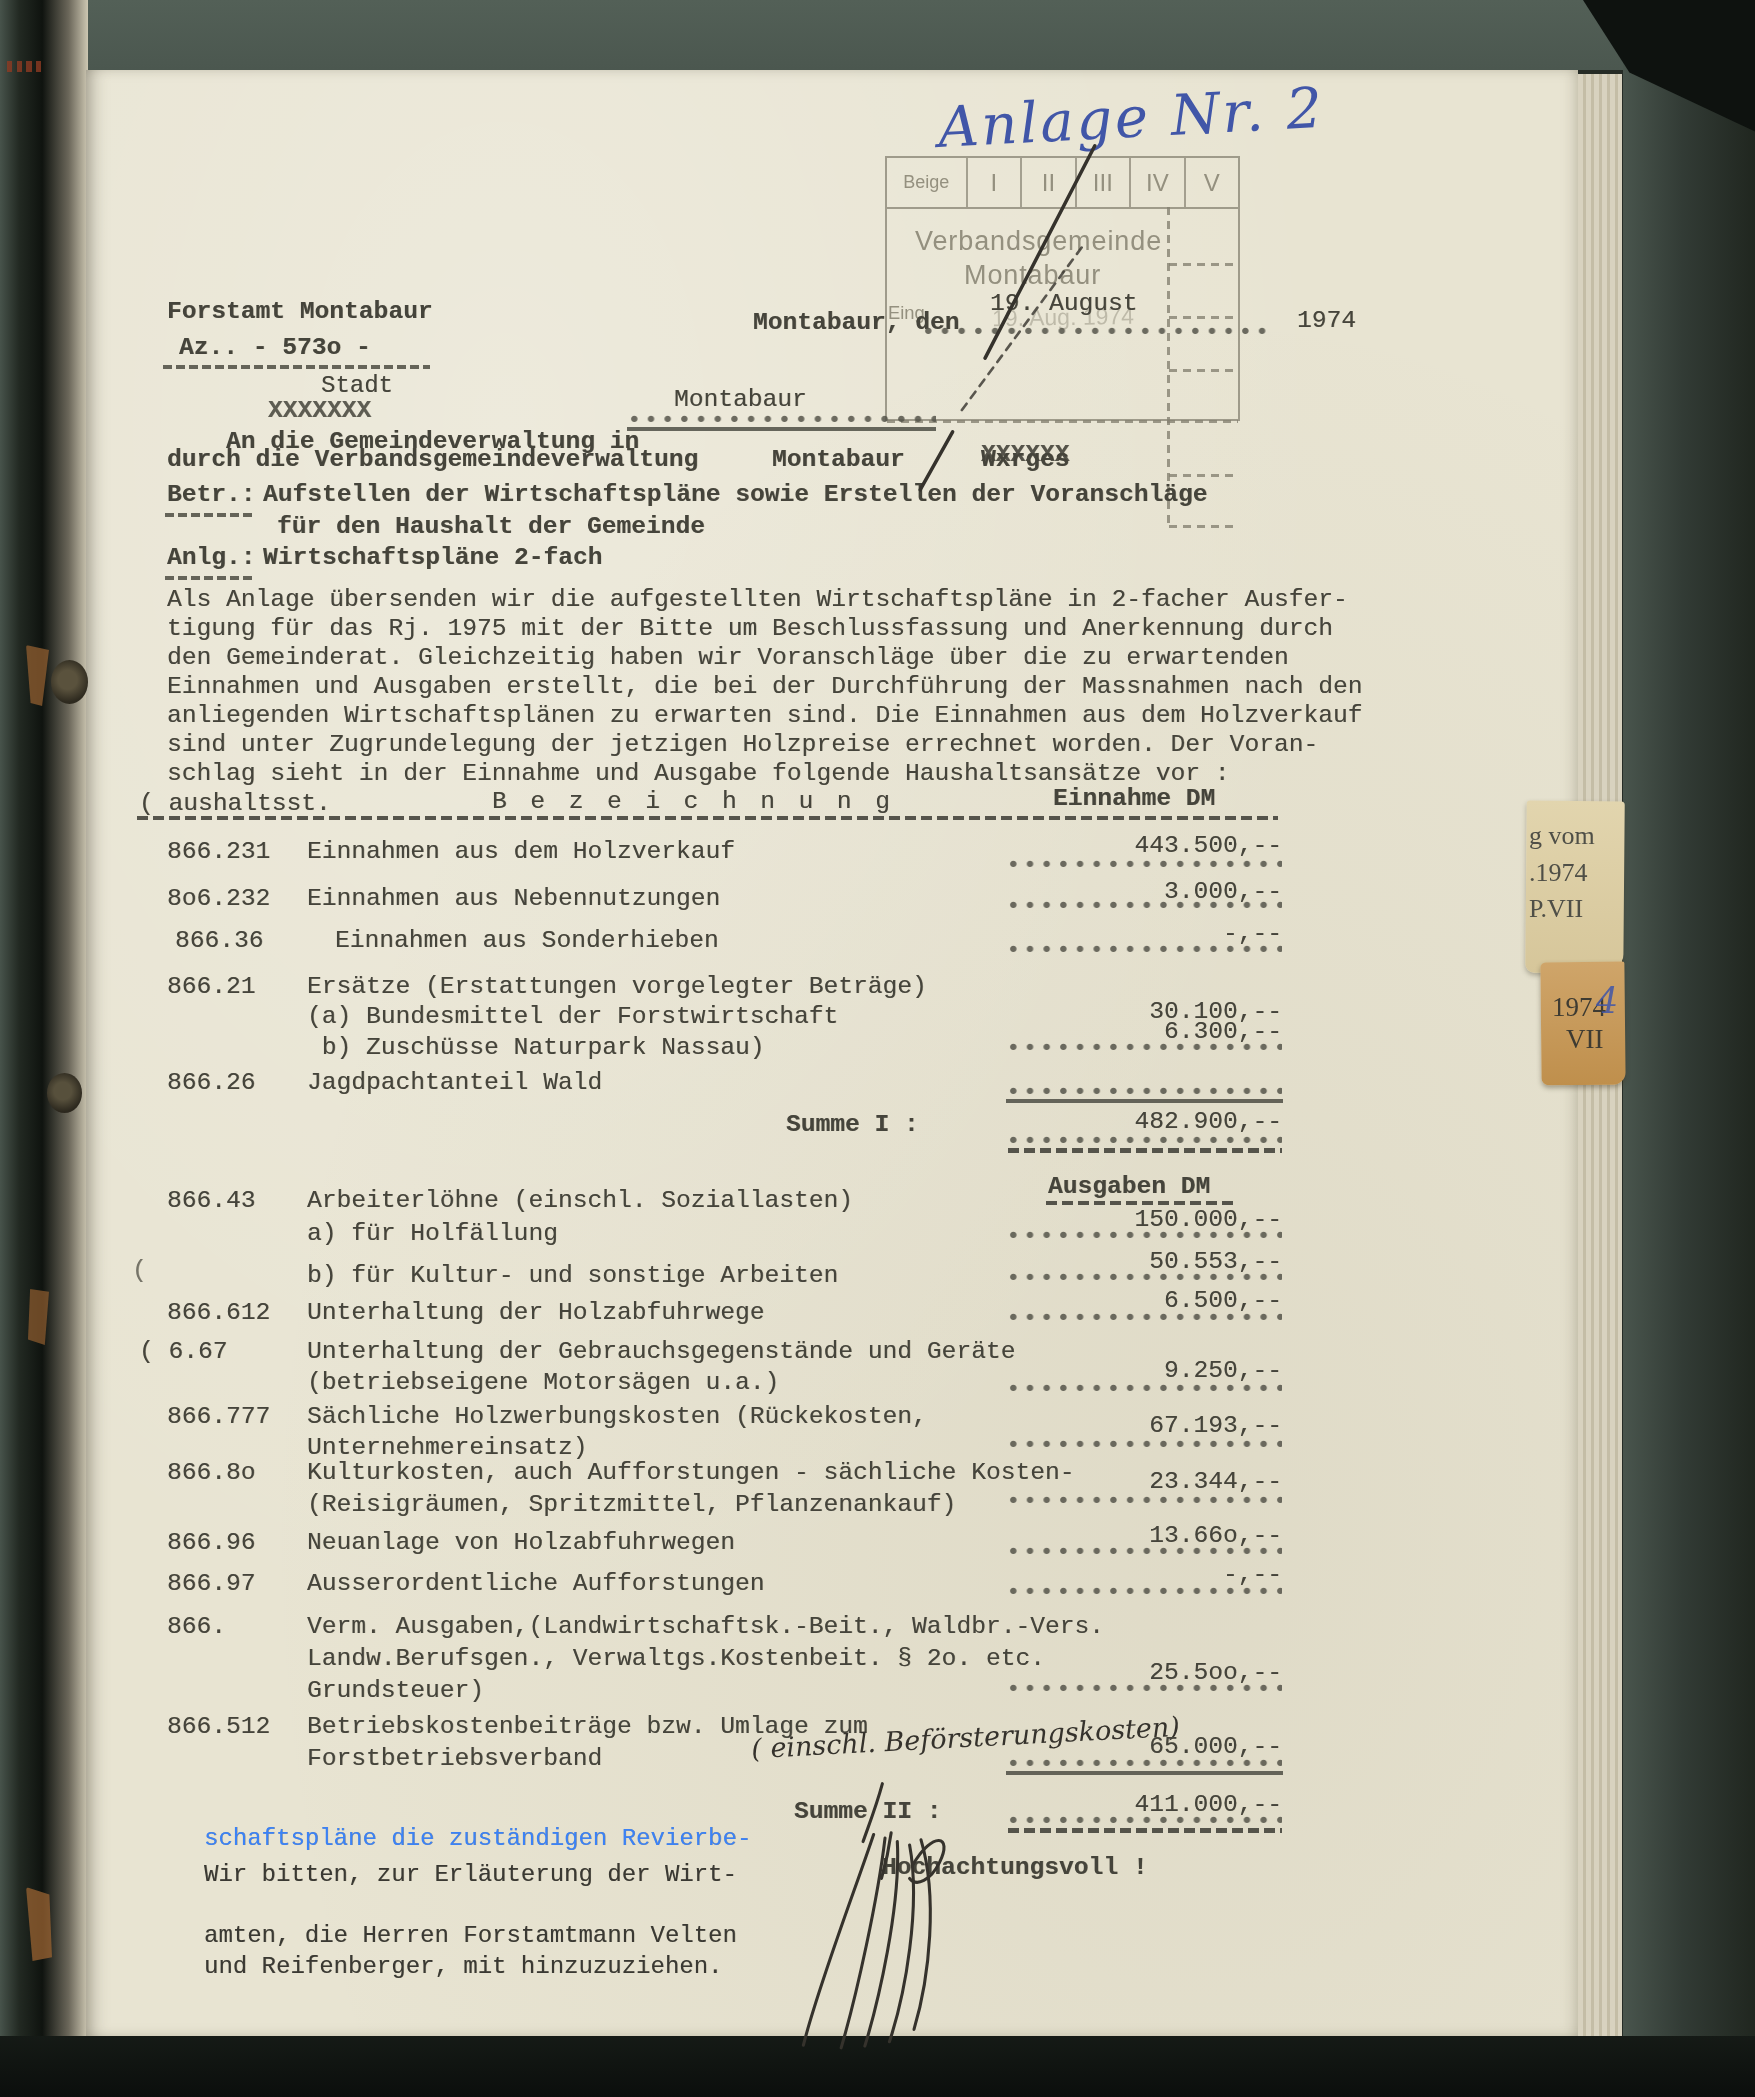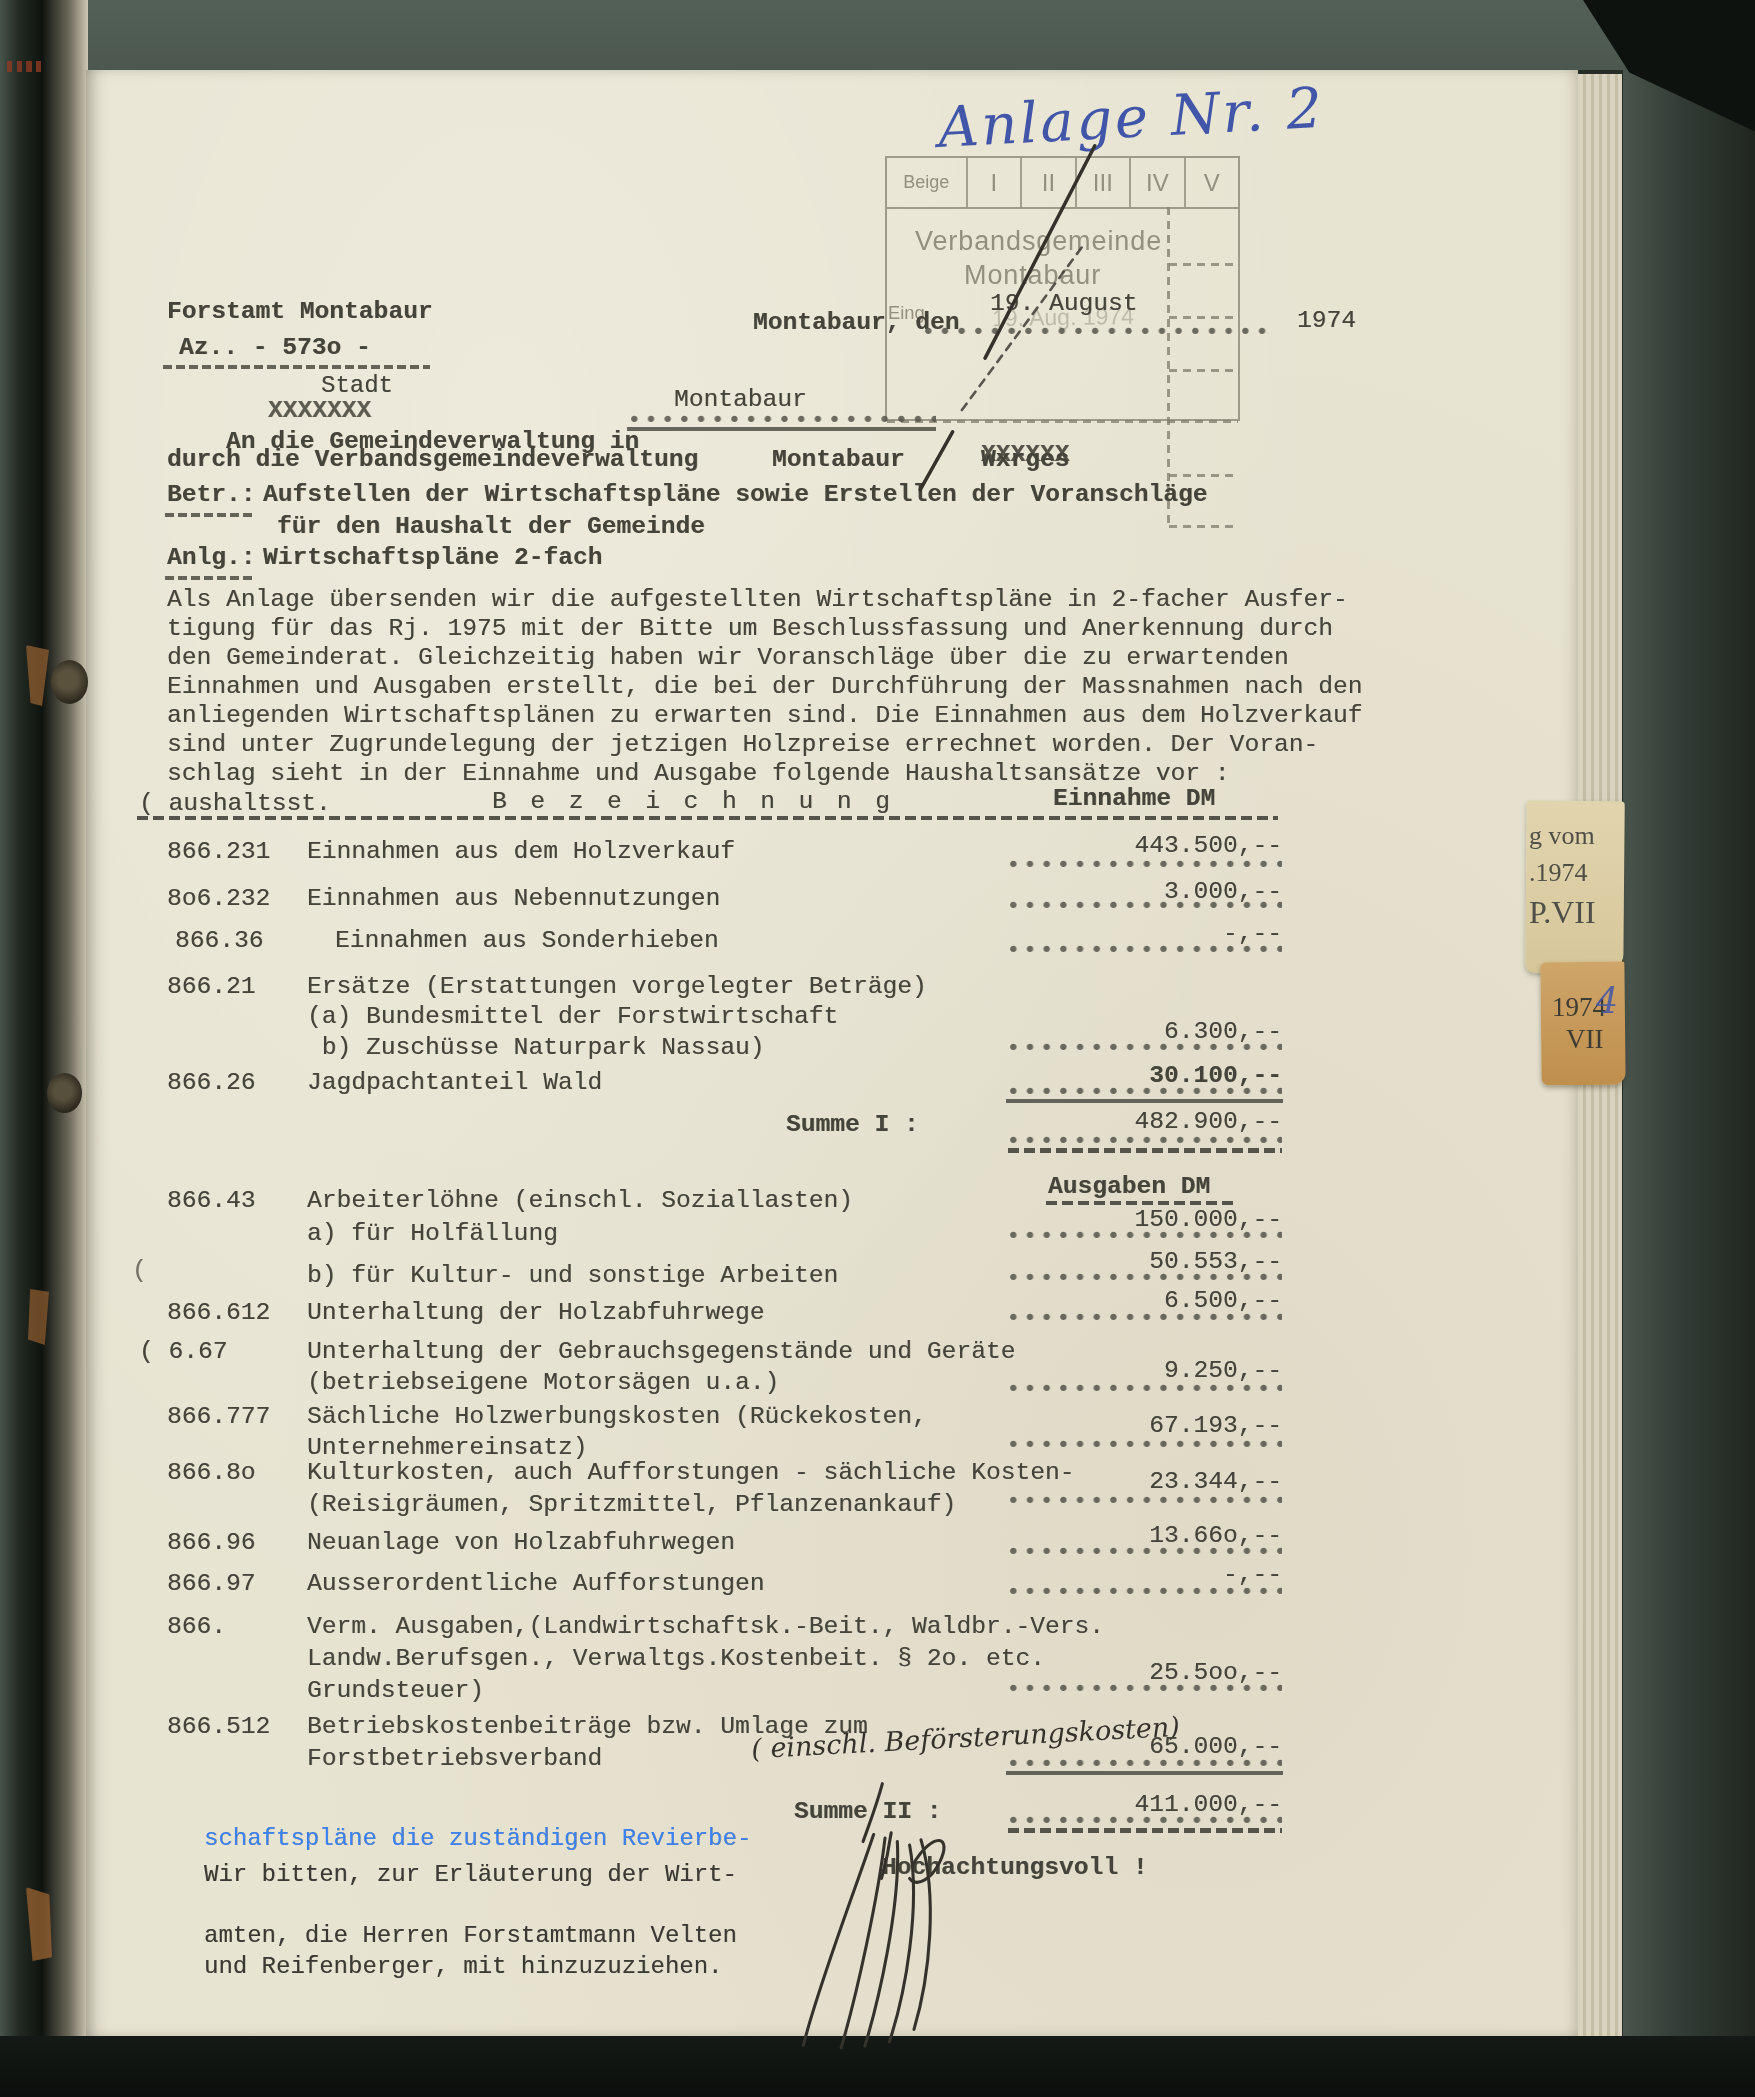--- a/index.html
+++ b/index.html
@@ -99,21 +99,21 @@
   <div class="stamp-hdash" style="left:1169px;top:474px;width:68px;"></div>
   <div class="stamp-hdash" style="left:1169px;top:525px;width:68px;"></div>
   <div class="t stamp-txt" style="left:915px;top:226px;font-size:27px;letter-spacing:0.9px;">Verbandsgemeinde</div>
   <div class="t stamp-txt" style="left:964px;top:260px;font-size:27px;letter-spacing:0.9px;">Montabaur</div>
   <div class="t stamp-txt" style="left:888px;top:302px;font-size:18.4px;">Eing.</div>
   <div class="t stamp-txt" style="left:992px;top:304px;font-size:23px;opacity:.5;transform:rotate(-1deg);">19. Aug. 1974</div>
 
   <div class="tab1"></div>
   <div class="t serif" style="left:1529px;top:821px;font-size:26px;color:#4f4f47;">g vom</div>
   <div class="t serif" style="left:1529px;top:858px;font-size:26px;color:#4f4f47;">.1974</div>
-  <div class="t serif" style="left:1529px;top:894px;font-size:32px;color:#4f4f47;">P.VII</div>
+  <div class="t serif" style="left:1529px;top:894px;font-size:26px;color:#4f4f47;">P.VII</div>
   <div class="tab2"></div>
   <div class="t serif" style="left:1552px;top:992px;font-size:27px;color:#3e3b32;">1974</div>
   <div class="t serif" style="left:1566px;top:1024px;font-size:27px;color:#3e3b32;">VII</div>
   <div class="t hand-blue" style="left:1596px;top:981px;font-size:35px;opacity:.85;">4</div>
 
   <div class="t hand-blue" style="left:938px;top:86px;font-size:56px;letter-spacing:2.6px;transform:rotate(-3deg);">Anlage Nr. 2</div>
 
   <div class="t b" style="left:167px;top:298px;">Forstamt Montabaur</div>
   <div class="t b" style="left:179px;top:334px;">Az.. - 573o -</div>
   <div class="dashline" style="left:163px;top:365px;width:267px;"></div>
@@ -175,21 +175,21 @@
 
   <div class="t" style="left:167px;top:973px;">866.21</div>
   <div class="t" style="left:307px;top:973px;">Ersätze (Erstattungen vorgelegter Beträge)</div>
   <div class="t" style="left:307px;top:1003px;">(a) Bundesmittel der Forstwirtschaft</div>
   <div class="t" style="left:307px;top:1034px;"> b) Zuschüsse Naturpark Nassau)</div>
   <div class="t amt" style="left:992px;top:1018px;">6.300,--</div>
   <div class="dotline" style="left:1008px;top:1041px;width:274px;"></div>
 
   <div class="t" style="left:167px;top:1069px;">866.26</div>
   <div class="t" style="left:307px;top:1069px;">Jagdpachtanteil Wald</div>
-  <div class="t amt" style="left:992px;top:1062px;font-weight:bold;">30.100,--</div>
+  <div class="t amt" style="left:992px;top:998px;">30.100,--</div>
   <div class="dotline" style="left:1008px;top:1085px;width:274px;"></div>
   <div class="uline" style="left:1006px;top:1099px;width:277px;"></div>
 
   <div class="t b" style="left:786px;top:1111px;">Summe I :</div>
   <div class="t amt" style="left:992px;top:1108px;">482.900,--</div>
   <div class="dotline" style="left:1008px;top:1134px;width:274px;"></div>
   <div class="hatch" style="left:1008px;top:1148px;width:274px;"></div>
 
   <div class="t b" style="left:1048px;top:1173px;">Ausgaben DM</div>
   <div class="hatch" style="left:1046px;top:1201px;width:190px;height:3.5px;"></div>

